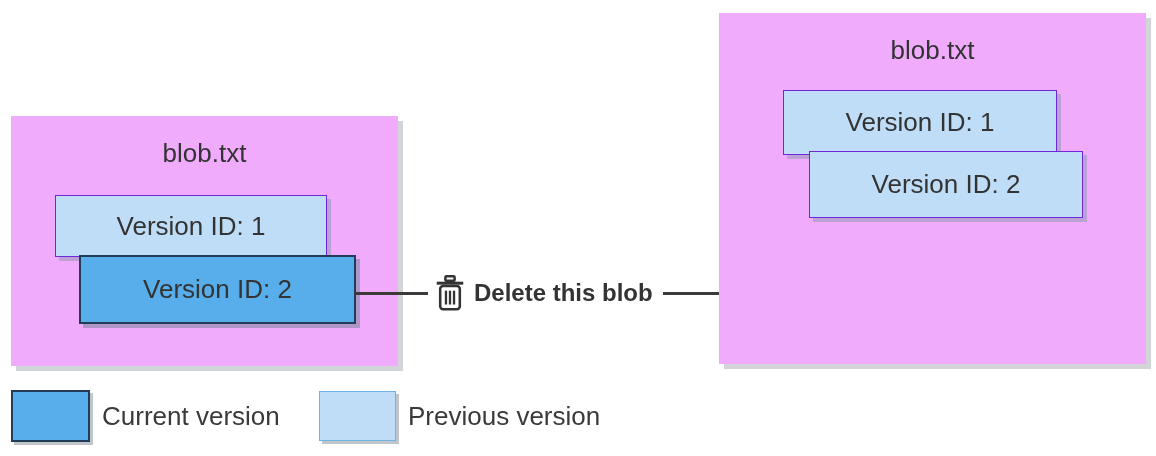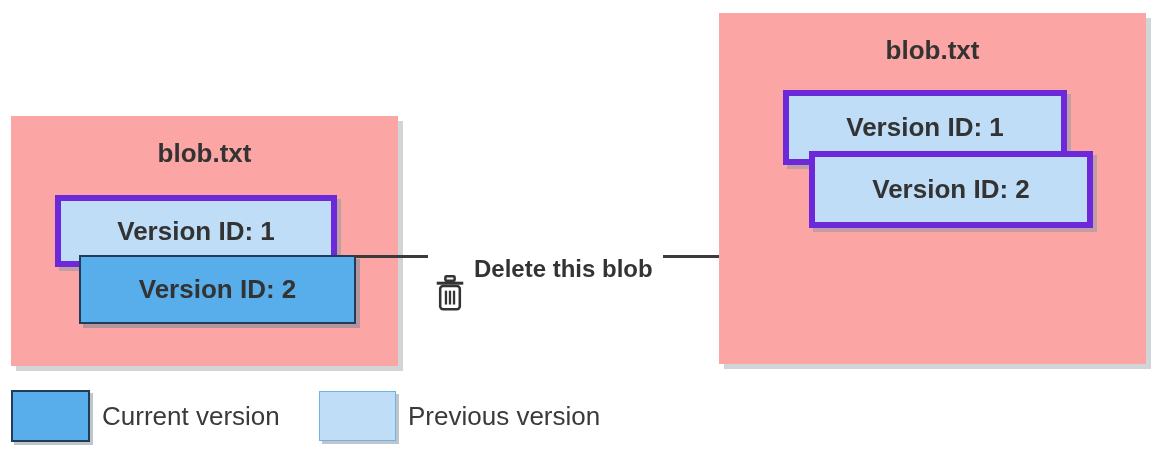--- a/index.html
+++ b/index.html
@@ -3,38 +3,37 @@
 <meta charset="utf-8">
 <style>
   html,body { margin:0; padding:0; background:#ffffff; }
   .canvas {
     position:relative; width:1156px; height:456px; background:#ffffff;
     font-family:"Liberation Sans", sans-serif; color:#3a3a3a; overflow:hidden;
   }
 
   
   .blob-card {
-    position:absolute; background:#fca5a5;
+    position:absolute; background:#f0abfc;
     box-shadow:5px 5px 0 rgba(173,178,183,0.55);
-    font-weight:bold;
   }
   .blob-card.before { left:11px;  top:116px; width:387px; height:250px; }
   .blob-card.after  { left:719px; top:13px;  width:427px; height:351px; }
   .card-title {
     position:absolute; top:22px; left:0; right:0; text-align:center;
     font-size:26px; color:#333333;
   }
 
   
   .version-box {
     position:absolute; display:flex; align-items:center; justify-content:center;
     font-size:26px; color:#333333;
   }
   .version-box.previous {
-    background:#bfddf7; border:6px solid #6d28d9;
+    background:#bfddf7; border:1px solid #6d28d9;
     box-shadow:4px 4px 0 rgba(125,148,164,0.45);
   }
   .version-box.current {
     background:#58aeea; border:2px solid #223c58;
     box-shadow:4px 4px 0 rgba(110,130,148,0.5);
   }
   .before .v1 { left:44px; top:79px;  width:270px; height:60px; }
   .before .v2 { left:68px; top:139px; width:273px; height:65px; }
   .after  .v1 { left:64px; top:77px;  width:272px; height:63px; }
   .after  .v2 { left:90px; top:138px; width:272px; height:65px; }
@@ -42,21 +41,21 @@
   .no-current-box {
     position:absolute; left:49px; top:244px; width:329px; height:66px;
     background:#ffffff; border:2px dashed #1b74c6;
     display:flex; align-items:center; justify-content:center;
     font-style:italic; font-size:26px; color:#333333;
   }
 
   
   .connector {
     position:absolute; left:354px; top:255px; width:414px; height:76px;
-    display:flex; 
+    display:flex; align-items:center;
   }
   .seg1 { flex:none; width:74px; height:3px; background:#3b3b3b; }
   .trash-wrap { flex:none; margin:0 9px 0 7px; display:flex; align-items:center; }
   .delete-label {
     flex:none; white-space:nowrap; font-weight:700; font-size:24px; color:#333333;
   }
   .arrow-line {
     flex:1; min-width:34px; height:3px; background:#3b3b3b;
     margin-left:10px; position:relative;
   }

